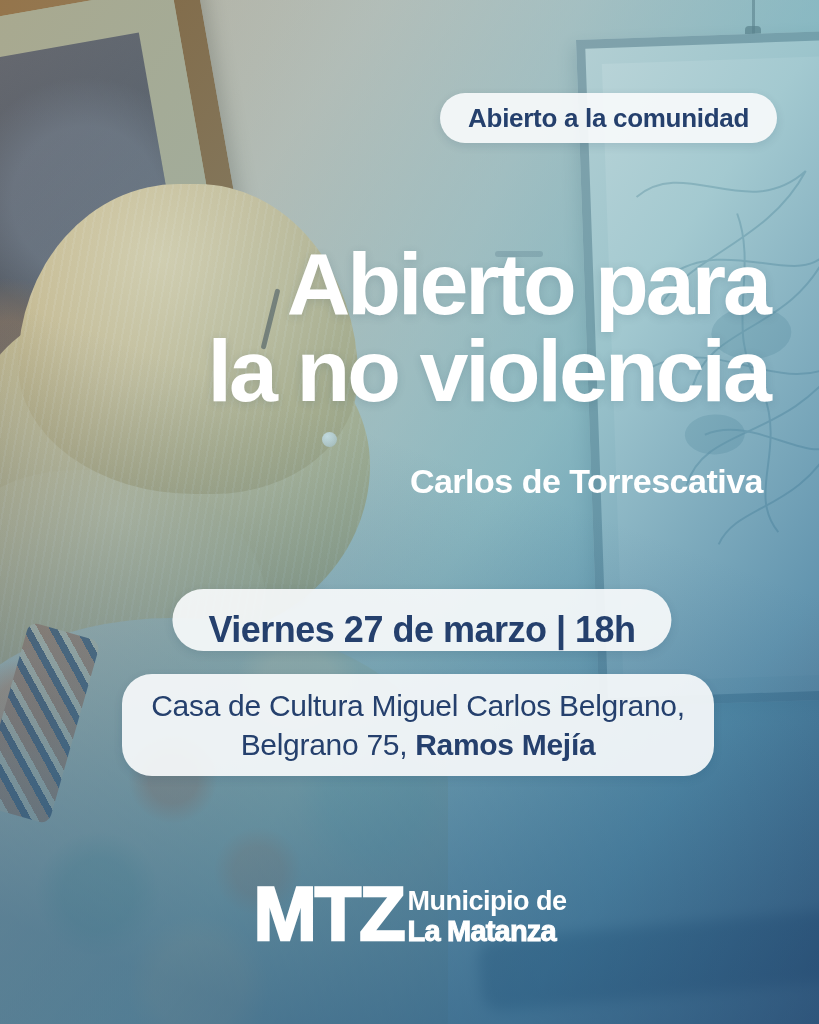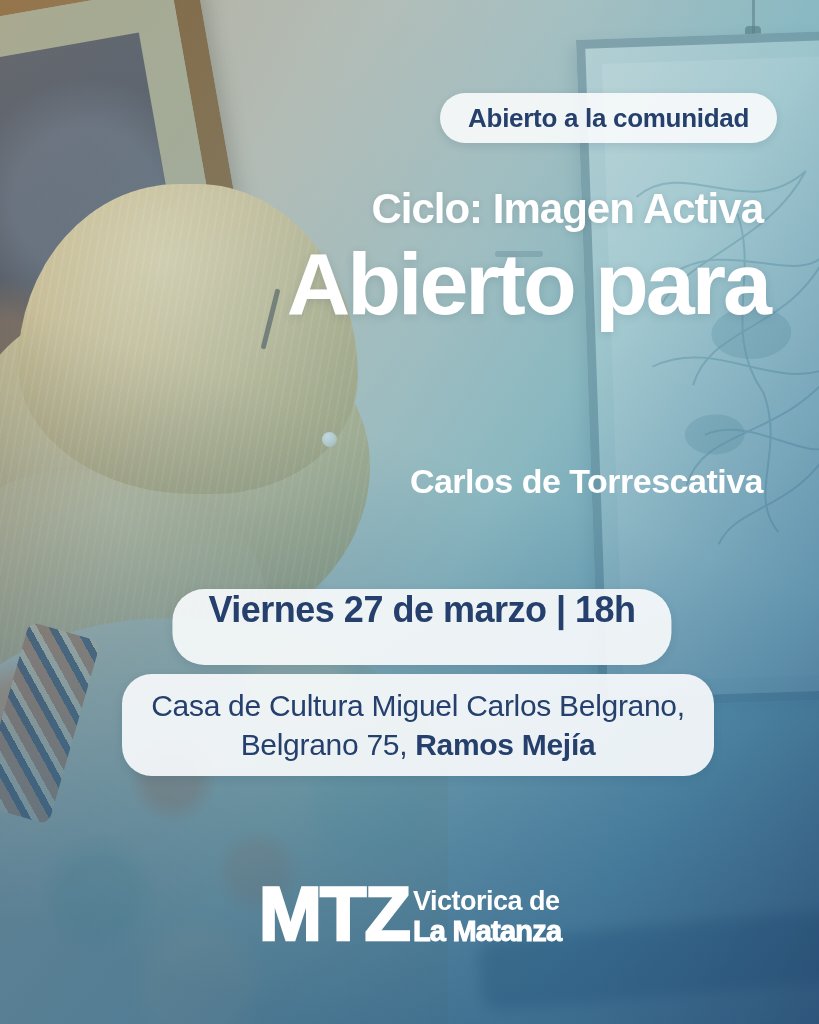--- a/index.html
+++ b/index.html
@@ -113,21 +113,21 @@
     position:absolute;top:240px;right:50px;text-align:right;
     font-size:88px;font-weight:700;line-height:.99;letter-spacing:-3px;
     text-shadow:0 2px 10px rgba(30,60,80,.15);
   }
   .subtitle{
     position:absolute;top:462px;right:56px;
     font-size:34px;font-weight:700;letter-spacing:-.5px;
   }
   .date-pill{
     position:absolute;top:589px;left:422px;transform:translateX(-50%);
-    height:76px;padding:0 36px;display:flex;align-items:flex-start;
+    height:62px;padding:0 36px;display:flex;align-items:flex-end;
     border-radius:32px;font-size:36px;font-weight:600;letter-spacing:-.5px;white-space:nowrap;
   }
   .location-pill{
     position:absolute;top:674px;left:418px;transform:translateX(-50%);
     width:592px;padding:12px 0;border-radius:30px;text-align:center;
     font-size:30px;font-weight:500;line-height:1.3;letter-spacing:-.3px;
   }
   .location-pill b{font-weight:700;}
   .logo-row{
     position:absolute;top:876px;left:410px;transform:translateX(-50%);
@@ -185,41 +185,41 @@
   </div>
 
   <div class="overlay"></div>
 
   <div class="content">
 
     <div class="pill badge">
       <span>Abierto a la comunidad</span>
     </div>
 
-    <div class="kicker">Ciclo: Imagen Activa</div>
 
     <div class="title">
       <div>Abierto para</div>
+      <div>la no violencia</div>
     </div>
 
     <div class="subtitle">Carlos de Torrescativa</div>
 
     <div class="pill date-pill">
       <span>Viernes 27 de marzo | 18h</span>
     </div>
 
     <div class="pill location-pill">
       <div>Casa de Cultura Miguel Carlos Belgrano,</div>
       <div>
         <span>Belgrano 75, </span><b>Ramos Mejía</b>
       </div>
     </div>
 
     <div class="logo-row">
       <div class="monogram">MTZ</div>
       <div class="org">
-        <span class="org-line1">Victorica de</span>
+        <span class="org-line1">Municipio de</span>
         <span class="org-line2">La Matanza</span>
       </div>
     </div>
 
   </div>
 </div>
 
 </body></html>

